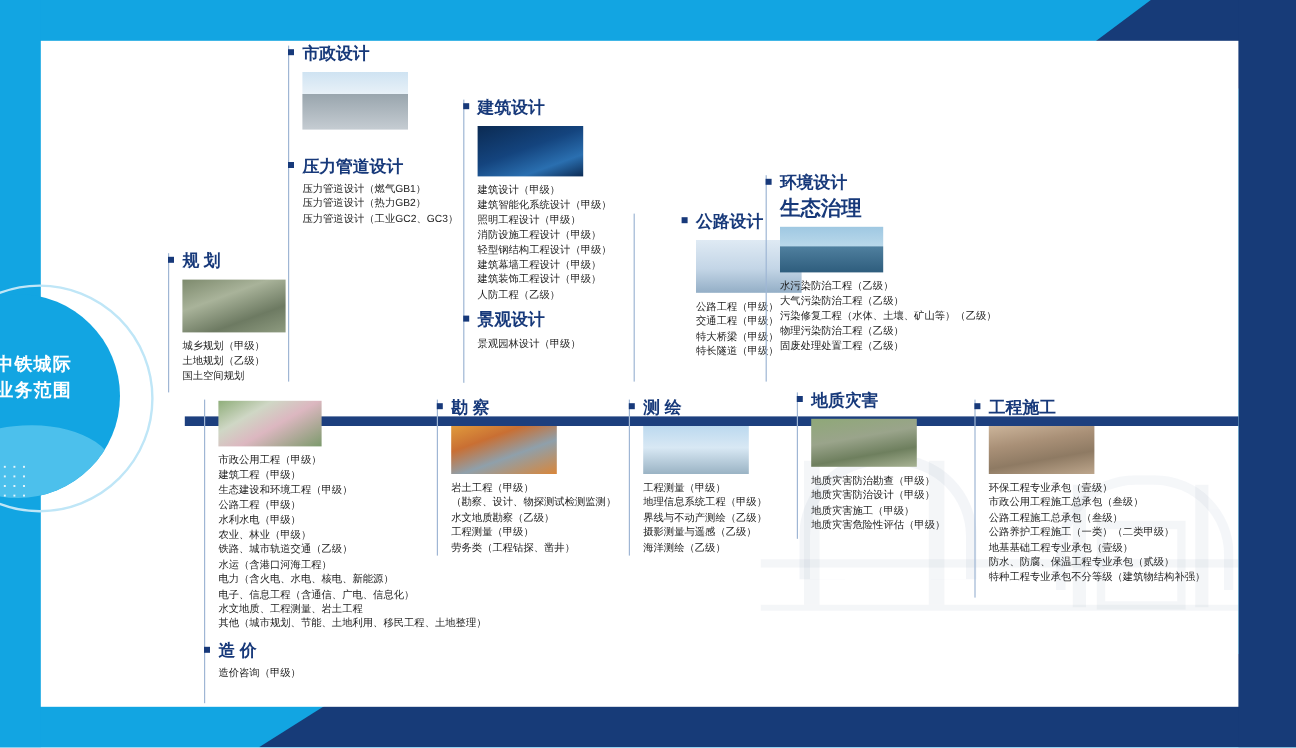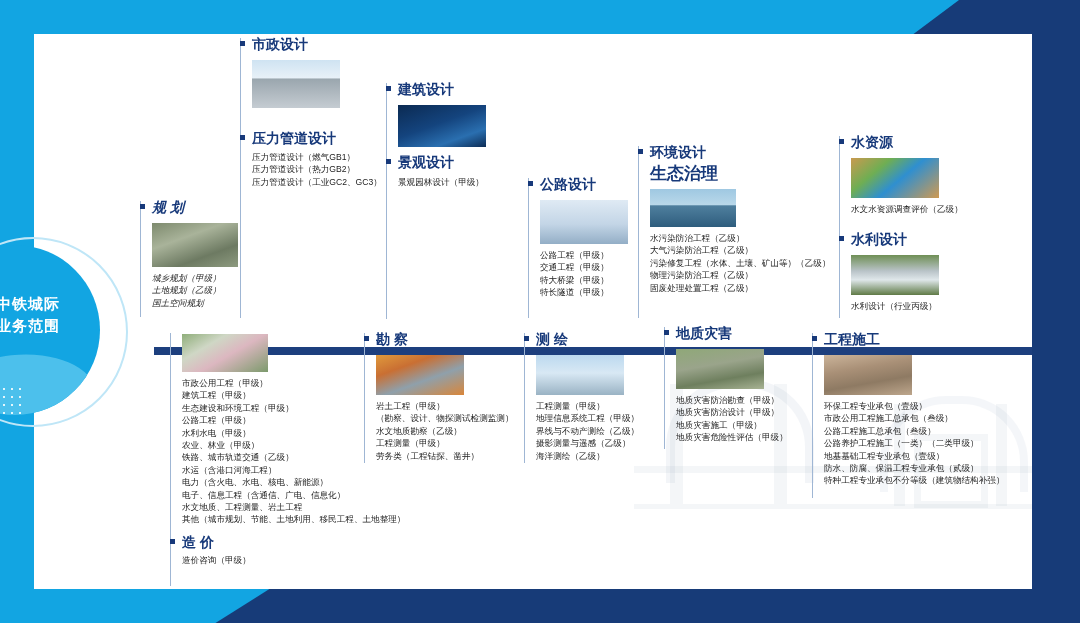--- a/index.html
+++ b/index.html
@@ -101,21 +101,21 @@
     <div class="wm wm-deck"></div>
     <div class="wm wm-deck2"></div>
     <div class="wm wm-t1"></div>
     <div class="wm wm-t2"></div>
     <div class="wm wm-t3"></div>
     <div class="wm wm-t4"></div>
     <div class="wm wm-x"></div>
 
     <div class="spine"></div>
 
-    <div class="blk" style="left:106px;top:163px;font-style:italic;">
+    <div class="blk" style="left:106px;top:173px;">
       <div class="stem" style="height:116px;"></div>
       <div class="title">
         <span class="sq"></span>
         <span>规 划</span>
       </div>
       <div class="thumbbox thumb t-city" style="width:86px;height:44px;"></div>
       <div class="lines">
         <div>城乡规划（甲级）</div>
         <div>土地规划（乙级）</div>
         <div>国土空间规划</div>
@@ -140,30 +140,40 @@
       </div>
     </div>
 
     <div class="blk" style="left:352px;top:45px;">
       <div class="stem" style="height:236px;"></div>
       <div class="title">
         <span class="sq"></span>
         <span>建筑设计</span>
       </div>
       <div class="thumbbox thumb t-arch" style="width:88px;height:42px;"></div>
+      <div class="lines">
+        <div>建筑设计（甲级）</div>
+        <div>建筑智能化系统设计（甲级）</div>
+        <div>照明工程设计（甲级）</div>
+        <div>消防设施工程设计（甲级）</div>
+        <div>轻型钢结构工程设计（甲级）</div>
+        <div>建筑幕墙工程设计（甲级）</div>
+        <div>建筑装饰工程设计（甲级）</div>
+        <div>人防工程（乙级）</div>
+      </div>
       <div class="title" style="margin-top:5px;">
         <span class="sq"></span>
         <span>景观设计</span>
       </div>
       <div class="lines" style="margin-top:3px;">
         <div>景观园林设计（甲级）</div>
       </div>
     </div>
 
-    <div class="blk" style="left:494px;top:140px;">
+    <div class="blk" style="left:494px;top:140px;padding-left:40px;">
       <div class="stem" style="height:140px;"></div>
       <div class="title">
         <span class="sq"></span>
         <span>公路设计</span>
       </div>
       <div class="thumbbox thumb t-bridge" style="width:88px;height:44px;"></div>
       <div class="lines">
         <div>公路工程（甲级）</div>
         <div>交通工程（甲级）</div>
         <div>特大桥梁（甲级）</div>
@@ -181,39 +191,20 @@
       <div class="thumbbox thumb t-sea" style="width:86px;height:38px;"></div>
       <div class="lines">
         <div>水污染防治工程（乙级）</div>
         <div>大气污染防治工程（乙级）</div>
         <div>污染修复工程（水体、土壤、矿山等）（乙级）</div>
         <div>物理污染防治工程（乙级）</div>
         <div>固废处理处置工程（乙级）</div>
       </div>
     </div>
 
-    <div class="blk" style="left:805px;top:98px;">
-      <div class="stem" style="height:182px;"></div>
-      <div class="title">
-        <span class="sq"></span>
-        <span>水资源</span>
-      </div>
-      <div class="thumbbox thumb t-map" style="width:88px;height:40px;"></div>
-      <div class="lines">
-        <div>水文水资源调查评价（乙级）</div>
-      </div>
-      <div class="title" style="margin-top:14px;">
-        <span class="sq"></span>
-        <span>水利设计</span>
-      </div>
-      <div class="thumbbox thumb t-dam" style="width:88px;height:40px;"></div>
-      <div class="lines">
-        <div>水利设计（行业丙级）</div>
-      </div>
-    </div>
 
     <div class="blk" style="left:136px;top:295px;">
       <div class="stem" style="height:253px;"></div>
       <div class="thumbbox thumb t-plan" style="width:86px;height:38px;"></div>
       <div class="lines">
         <div>市政公用工程（甲级）</div>
         <div>建筑工程（甲级）</div>
         <div>生态建设和环境工程（甲级）</div>
         <div>公路工程（甲级）</div>
         <div>水利水电（甲级）</div>

